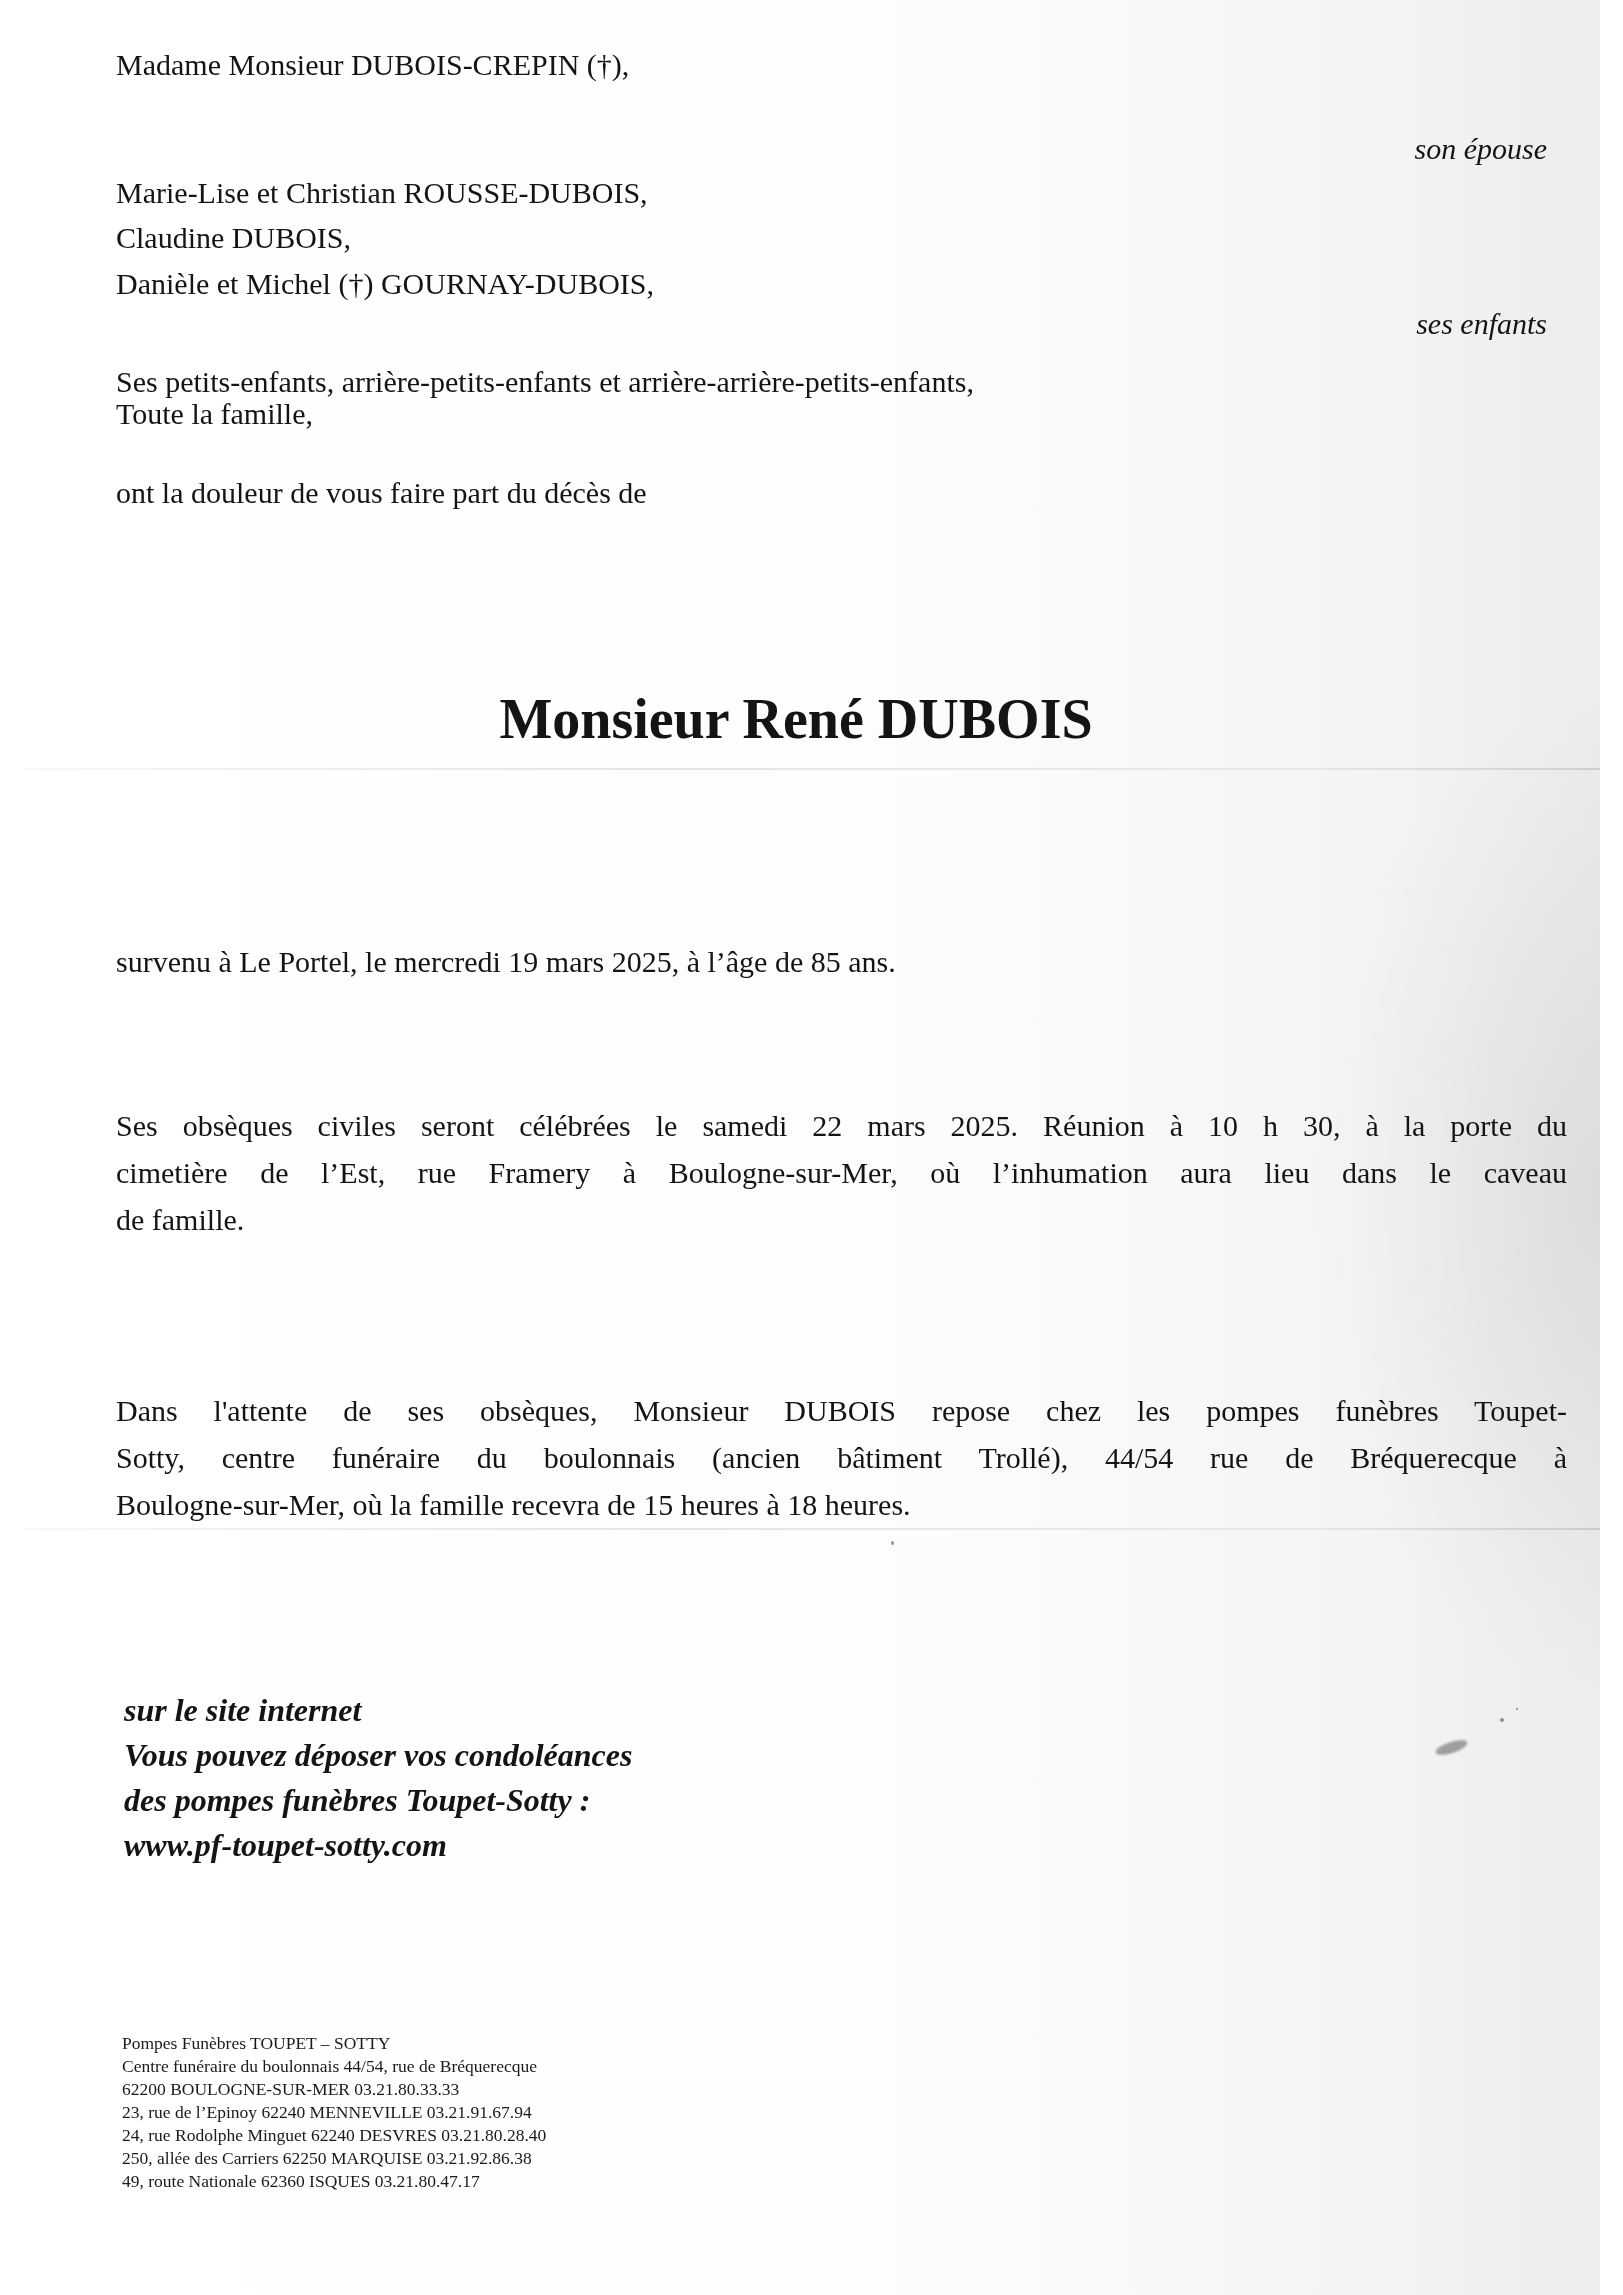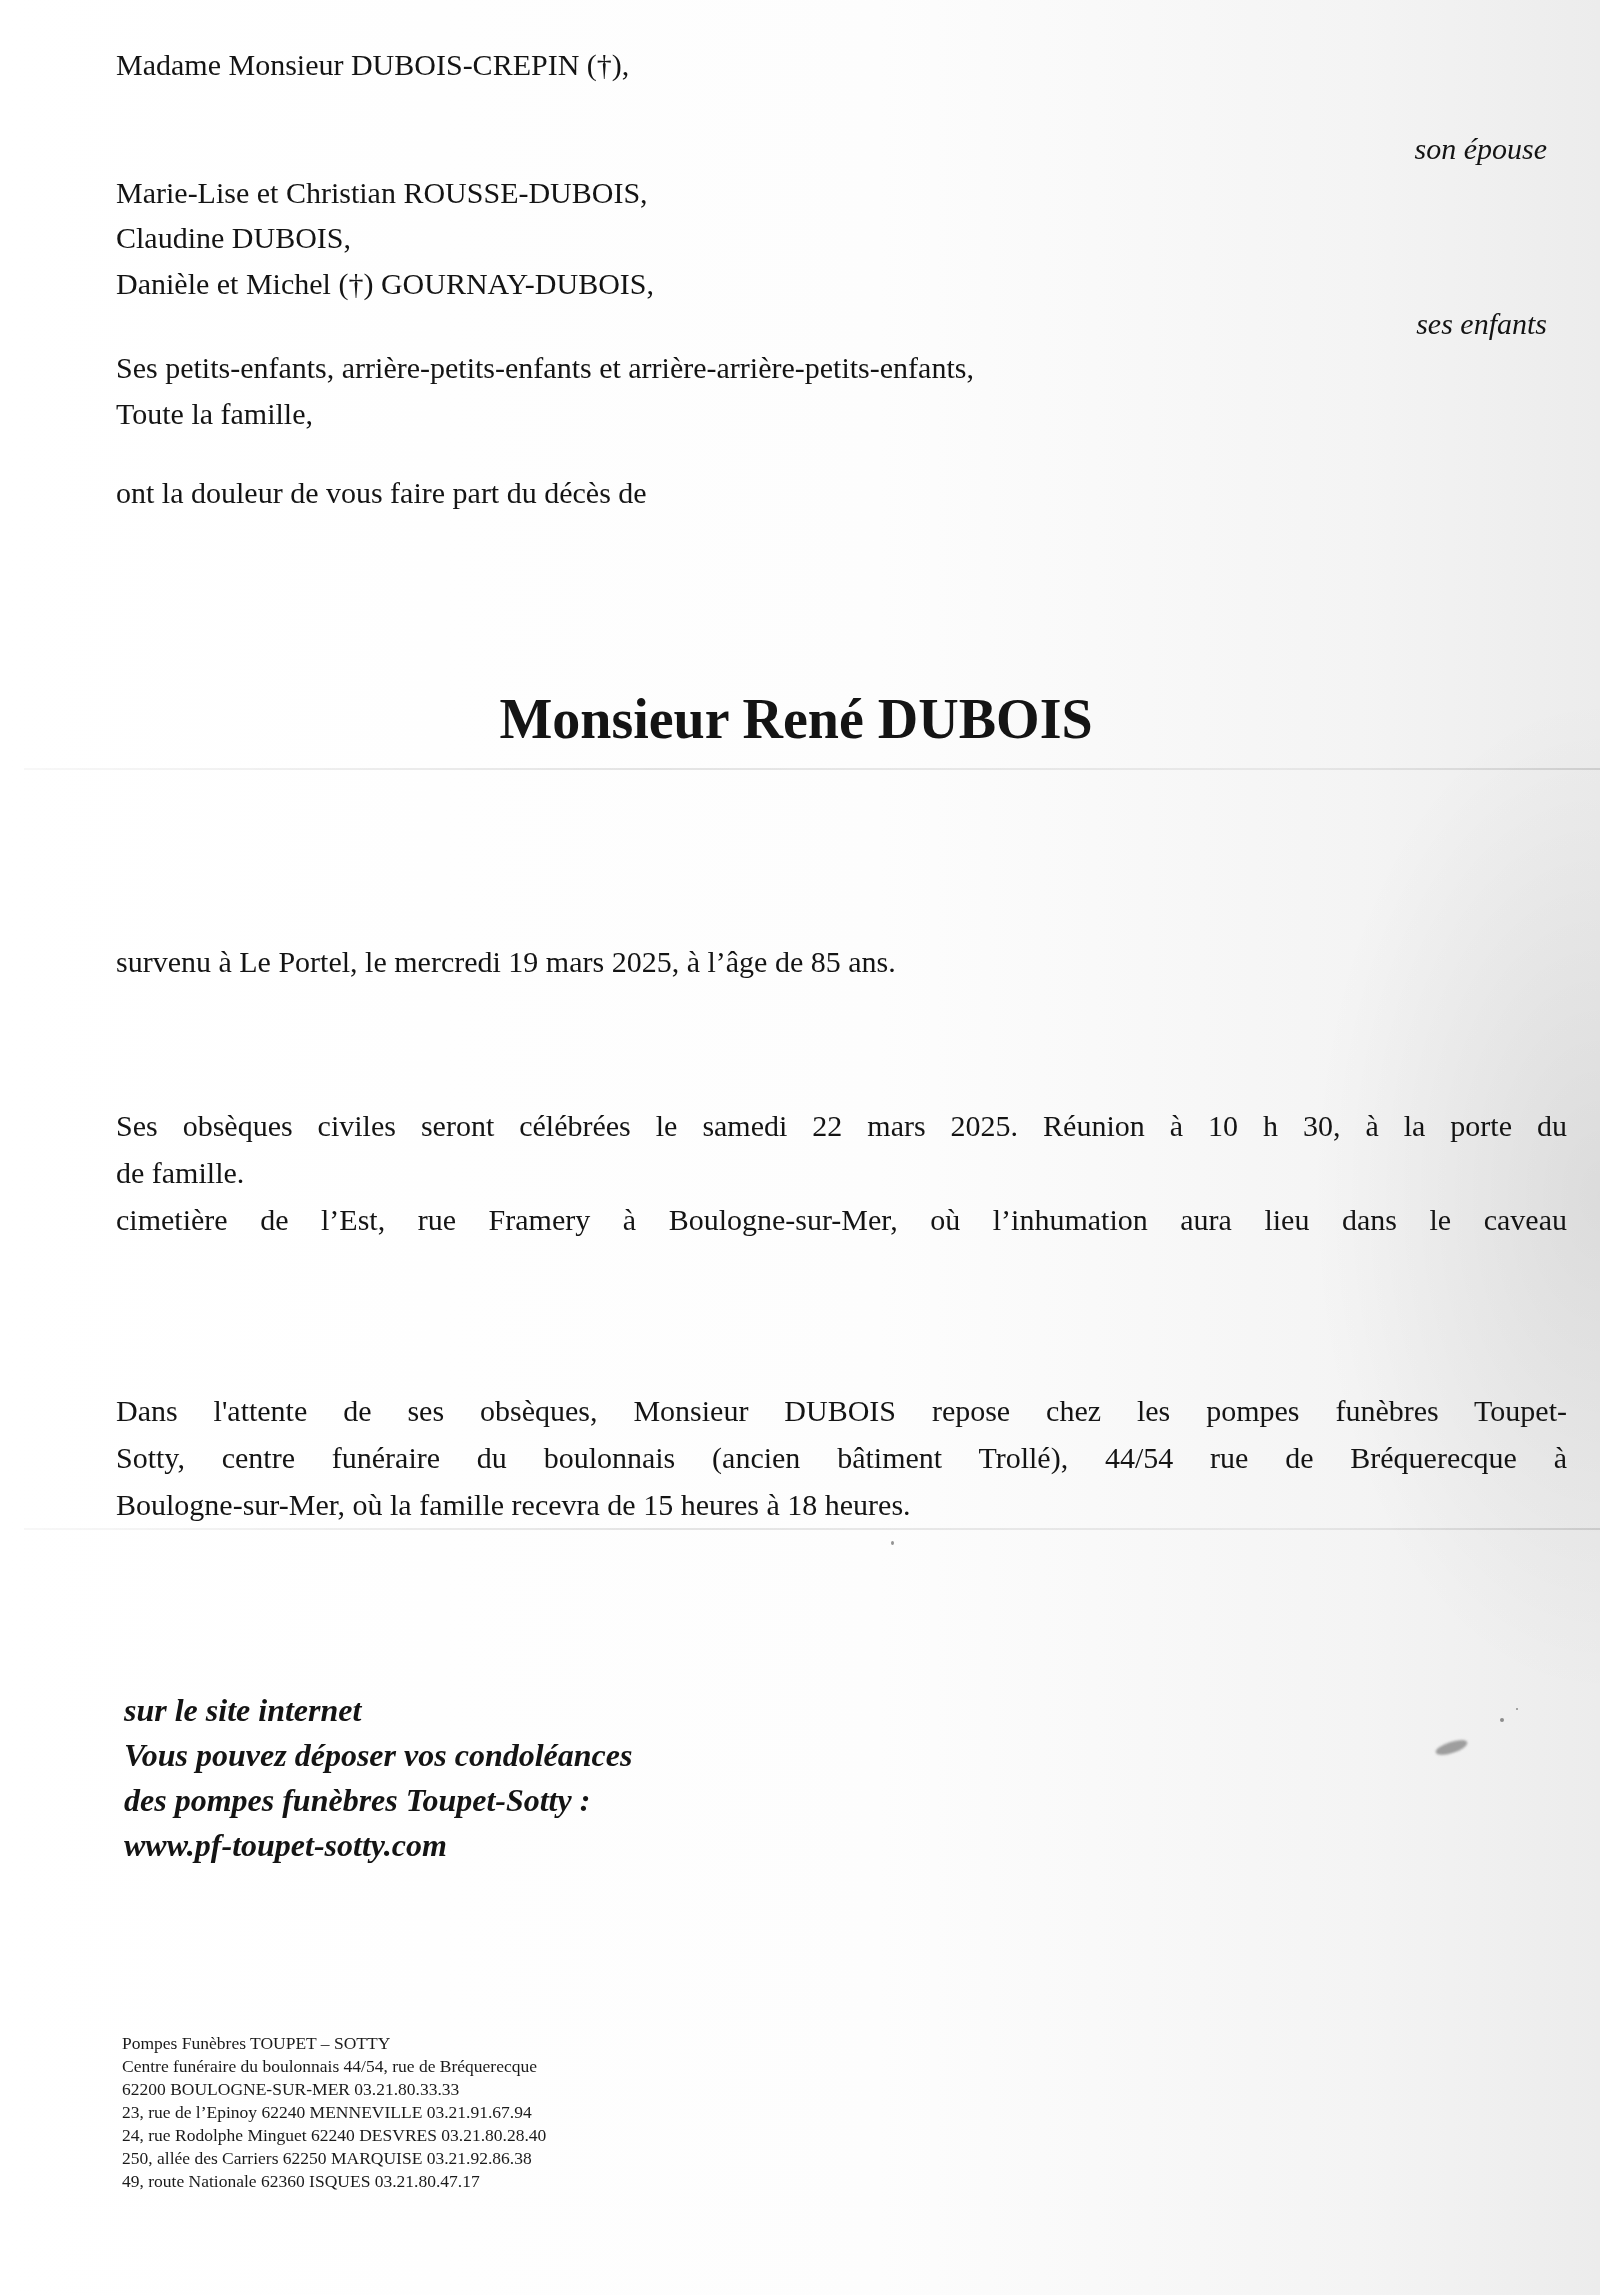--- a/index.html
+++ b/index.html
@@ -141,33 +141,33 @@
 <div class="smudge"></div>
 
 <div class="line" style="top:42px;">Madame Monsieur DUBOIS-CREPIN (†),</div>
 <div class="relation" style="top:126px;">son épouse</div>
 
 <div class="line" style="top:170px;">Marie-Lise et Christian ROUSSE-DUBOIS,</div>
 <div class="line" style="top:215px;">Claudine DUBOIS,</div>
 <div class="line" style="top:261px;">Danièle et Michel (†) GOURNAY-DUBOIS,</div>
 <div class="relation" style="top:301px;">ses enfants</div>
 
-<div class="line" style="top:345px;text-align:center;">Ses petits-enfants, arrière-petits-enfants et arrière-arrière-petits-enfants,</div>
+<div class="line" style="top:359px;text-align:center;">Ses petits-enfants, arrière-petits-enfants et arrière-arrière-petits-enfants,</div>
 <div class="line" style="top:391px;">Toute la famille,</div>
 
 <div class="line" style="top:470px;">ont la douleur de vous faire part du décès de</div>
 
 <div class="title">Monsieur René DUBOIS</div>
 
 <div class="line" style="top:939px;">survenu à Le Portel, le mercredi 19 mars 2025, à l’âge de 85 ans.</div>
 
 <div class="para" style="top:1102px;">
   <span class="row">Ses obsèques civiles seront célébrées le samedi 22 mars 2025. Réunion à 10 h 30, à la porte du</span>
+  <span class="row">cimetière de l’Est, rue Framery à Boulogne-sur-Mer, où l’inhumation aura lieu dans le caveau</span>
   <span class="row last">de famille.</span>
-  <span class="row">cimetière de l’Est, rue Framery à Boulogne-sur-Mer, où l’inhumation aura lieu dans le caveau</span>
 </div>
 
 <div class="para" style="top:1387px;">
   <span class="row">Dans l'attente de ses obsèques, Monsieur DUBOIS repose chez les pompes funèbres Toupet-</span>
   <span class="row">Sotty, centre funéraire du boulonnais (ancien bâtiment Trollé), 44/54 rue de Bréquerecque à</span>
   <span class="row last">Boulogne-sur-Mer, où la famille recevra de 15 heures à 18 heures.</span>
 </div>
 
 <div class="condolences">
   <div>sur le site internet</div>

